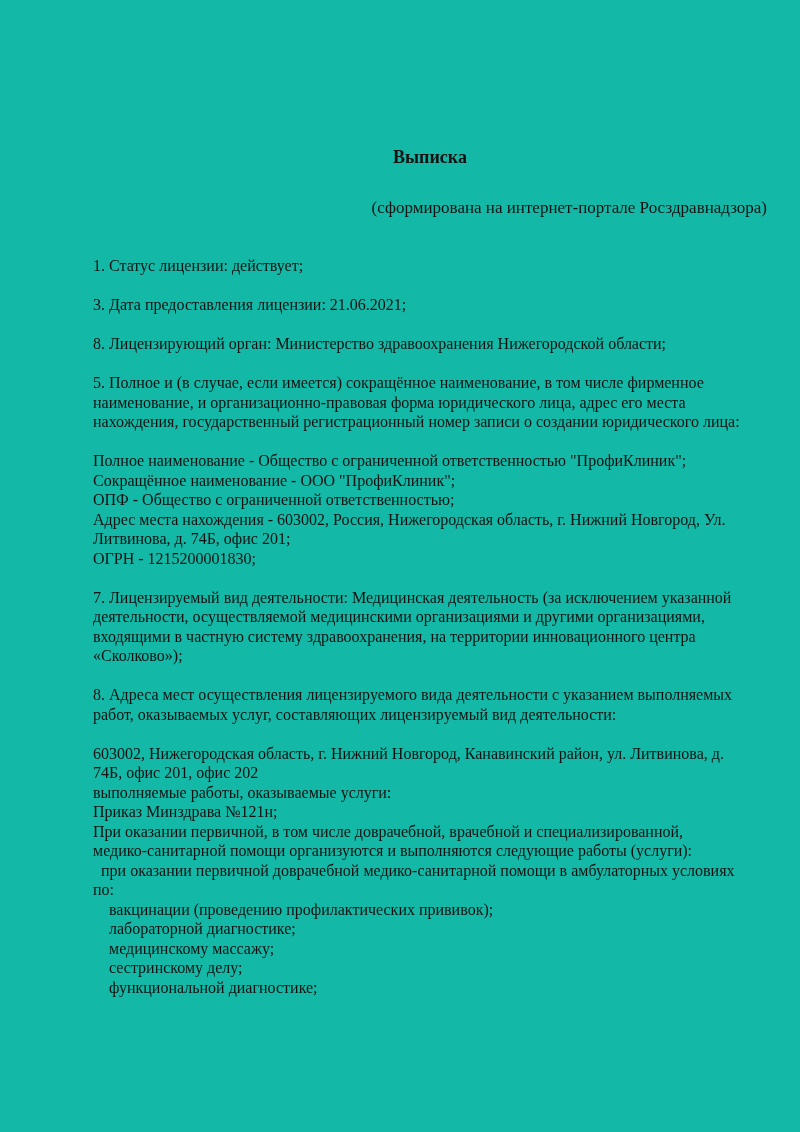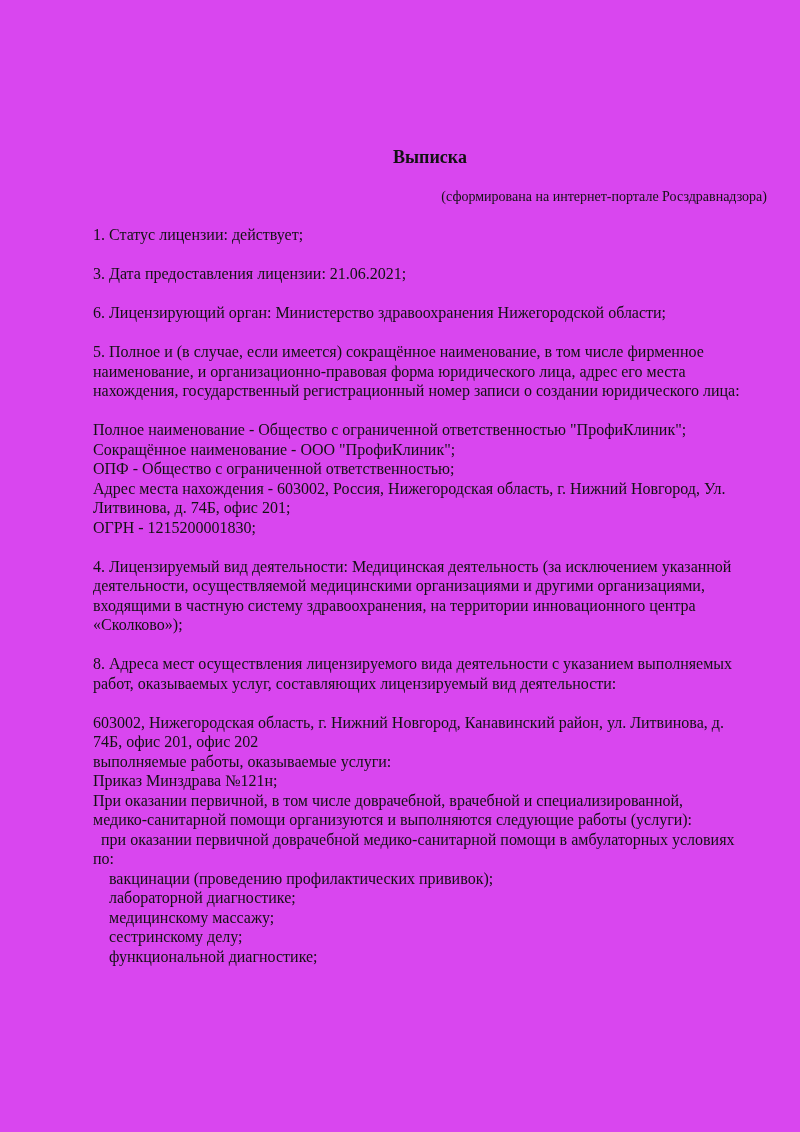--- a/index.html
+++ b/index.html
@@ -5,43 +5,43 @@
   html, body {
     margin: 0;
     padding: 0;
     background: #ffffff;
   }
   .page {
     position: relative;
     width: 800px;
     min-height: 1132px;
     margin: 0 auto;
-    background: #d946ef;
+    background: #14b8a6;
     box-sizing: border-box;
     padding: 146px 33px 30px 93px;
     font-family: "Liberation Serif", "DejaVu Serif", serif;
     color: #121212;
   }
   .doc-title {
     text-align: center;
     font-weight: bold;
     font-size: 18px;
     line-height: 22px;
   }
   .doc-title .title-line {
     display: block;
   }
   .gen-note {
     text-align: right;
-    font-size: 14px;
+    font-size: 17px;
     line-height: 16px;
-    margin-top: 21px;
+    margin-top: 32px;
   }
   .doc-body {
-    margin-top: 20px;
+    margin-top: 40px;
     font-size: 16px;
     line-height: 19.5px;
   }
   .para {
     white-space: pre;
     margin: 0 0 19.5px 0;
   }
   .para:last-child {
     margin-bottom: 0;
   }
@@ -57,35 +57,35 @@
 
   <div class="gen-note">(сформирована на интернет-портале Росздравнадзора)</div>
 
   <div class="doc-body">
 
     <div class="para">1. Статус лицензии: действует;</div>
 
 
     <div class="para">3. Дата предоставления лицензии: 21.06.2021;</div>
 
-    <div class="para">6. Лицензирующий орган: Министерство здравоохранения Нижегородской области;</div>
+    <div class="para">8. Лицензирующий орган: Министерство здравоохранения Нижегородской области;</div>
 
     <div class="para">5. Полное и (в случае, если имеется) сокращённое наименование, в том числе фирменное
 наименование, и организационно-правовая форма юридического лица, адрес его места
 нахождения, государственный регистрационный номер записи о создании юридического лица:</div>
 
     <div class="para">Полное наименование - Общество с ограниченной ответственностью "ПрофиКлиник";
 Сокращённое наименование - ООО "ПрофиКлиник";
 ОПФ - Общество с ограниченной ответственностью;
 Адрес места нахождения - 603002, Россия, Нижегородская область, г. Нижний Новгород, Ул.
 Литвинова, д. 74Б, офис 201;
 ОГРН - 1215200001830;</div>
 
 
-    <div class="para">4. Лицензируемый вид деятельности: Медицинская деятельность (за исключением указанной
+    <div class="para">7. Лицензируемый вид деятельности: Медицинская деятельность (за исключением указанной
 деятельности, осуществляемой медицинскими организациями и другими организациями,
 входящими в частную систему здравоохранения, на территории инновационного центра
 «Сколково»);</div>
 
     <div class="para">8. Адреса мест осуществления лицензируемого вида деятельности с указанием выполняемых
 работ, оказываемых услуг, составляющих лицензируемый вид деятельности:</div>
 
     <div class="para">603002, Нижегородская область, г. Нижний Новгород, Канавинский район, ул. Литвинова, д.
 74Б, офис 201, офис 202
 выполняемые работы, оказываемые услуги:

